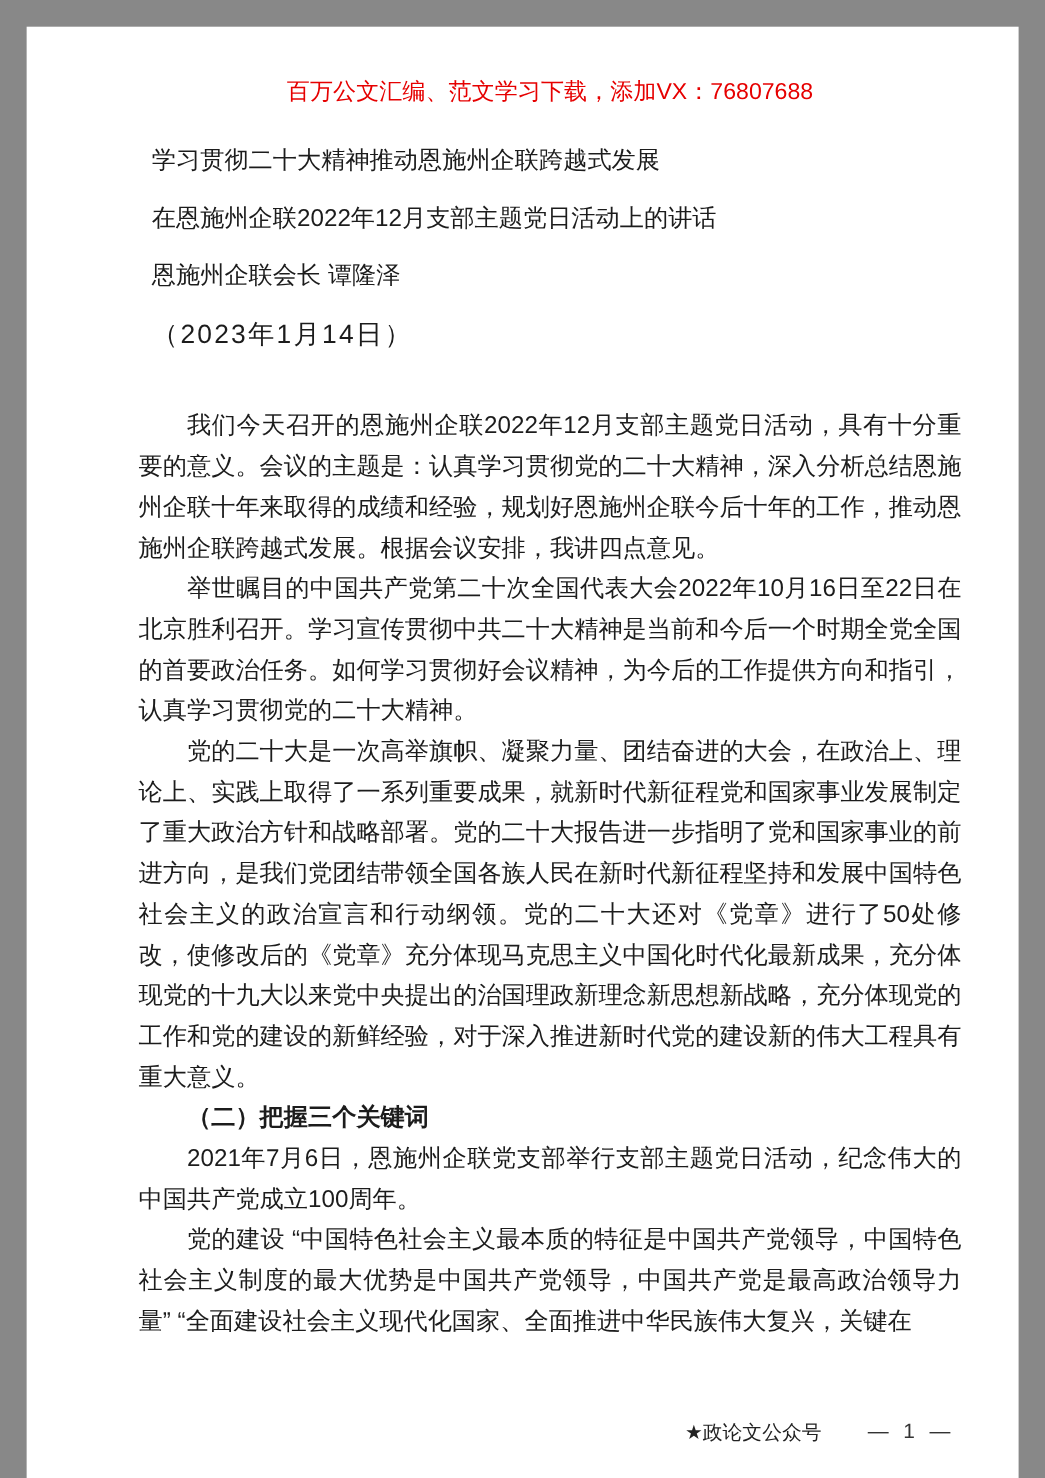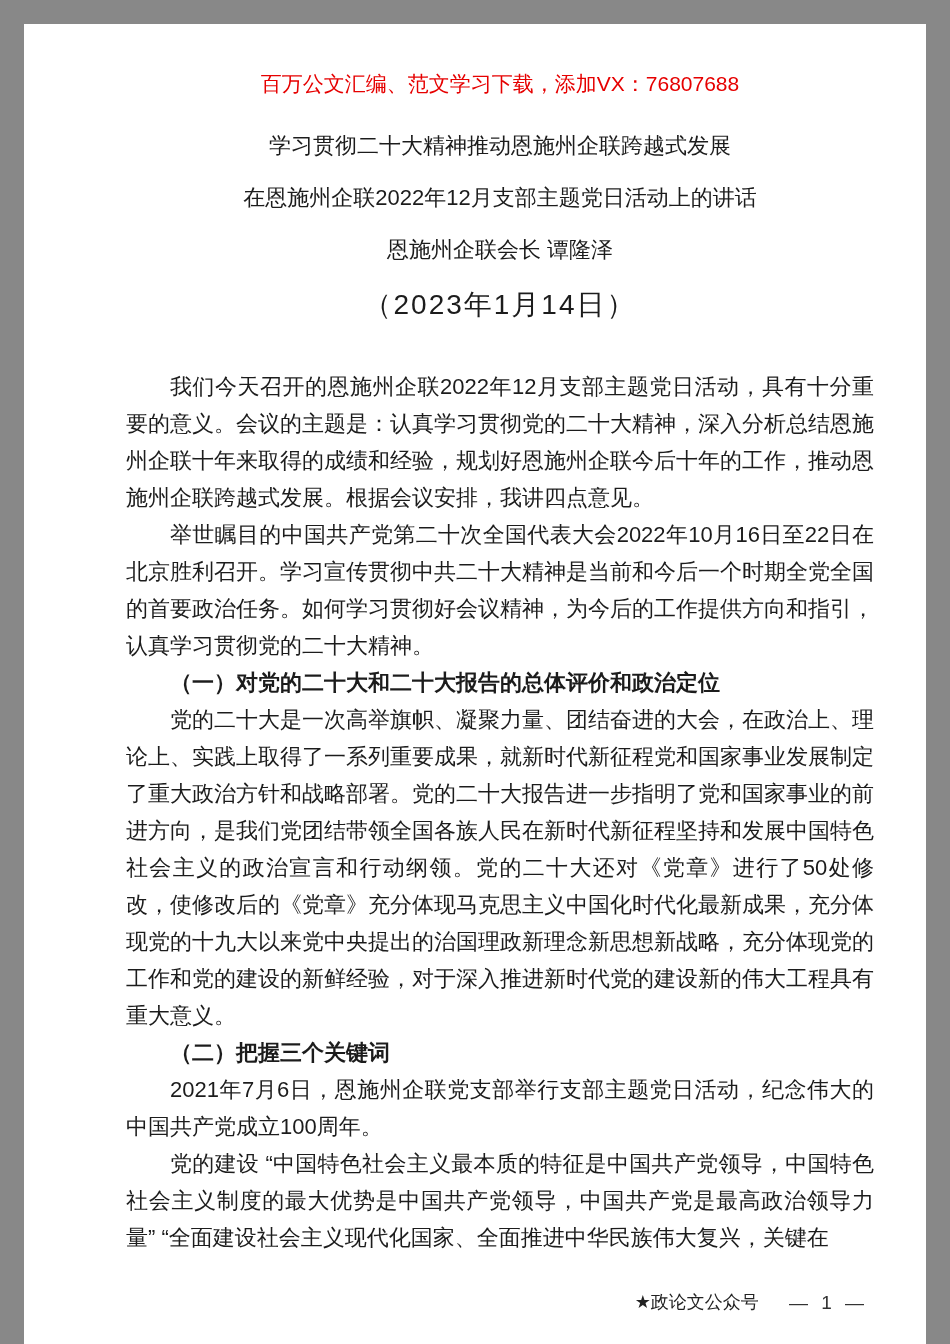--- a/index.html
+++ b/index.html
@@ -17,30 +17,30 @@
   }
   .header-notice {
     text-align: center;
     color: #e60000;
     font-size: 21px;
     line-height: 28px;
     font-family: "Liberation Sans", "DejaVu Sans", sans-serif;
     margin-bottom: 28px;
   }
   .title-block {
-    text-align: center;
+    text-align: left;
     font-family: "Liberation Sans", "DejaVu Sans", sans-serif;
   }
   .title-line {
     font-size: 22px;
     line-height: 40px;
     font-weight: normal;
   }
   .date-line {
-    font-size: 28px;
+    font-size: 24px;
     line-height: 46px;
     letter-spacing: 2px;
   }
   .doc-body {
     margin-top: 40px;
     font-size: 22px;
     line-height: 37px;
     text-align: justify;
     font-family: "Liberation Sans", "DejaVu Sans", sans-serif;
   }
@@ -48,43 +48,42 @@
   .doc-body p.salutation { text-indent: 0; }
   .doc-body p.heading { font-weight: bold; }
   .page-footer {
     position: absolute;
     right: 82px;
     bottom: 30px;
     font-size: 18px;
     color: #222;
     font-family: "Liberation Sans", "DejaVu Sans", sans-serif;
     display: flex;
-    align-items: flex-end;
-    gap: 6px;
+    align-items: center;
+    gap: 18px;
   }
   .page-footer .pagenum { letter-spacing: 4px; font-size: 19px; color: #333; }
 </style>
 </head>
 <body>
 
 <div class="page">
 
   <div class="header-notice">百万公文汇编、范文学习下载，添加VX：76807688</div>
 
   <div class="title-block">
     <div class="title-line">学习贯彻二十大精神推动恩施州企联跨越式发展</div>
     <div class="title-line">在恩施州企联2022年12月支部主题党日活动上的讲话</div>
     <div class="title-line">恩施州企联会长 谭隆泽</div>
     <div class="title-line date-line">（2023年1月14日）</div>
   </div>
 
   <div class="doc-body">
       <p class="para">我们今天召开的恩施州企联2022年12月支部主题党日活动，具有十分重要的意义。会议的主题是：认真学习贯彻党的二十大精神，深入分析总结恩施州企联十年来取得的成绩和经验，规划好恩施州企联今后十年的工作，推动恩施州企联跨越式发展。根据会议安排，我讲四点意见。</p>
       <p class="para">举世瞩目的中国共产党第二十次全国代表大会2022年10月16日至22日在北京胜利召开。学习宣传贯彻中共二十大精神是当前和今后一个时期全党全国的首要政治任务。如何学习贯彻好会议精神，为今后的工作提供方向和指引，认真学习贯彻党的二十大精神。</p>
-      <p class="heading">（一）对党的二十大和二十大报告的总体评价和政治定位</p>
       <p class="para">党的二十大是一次高举旗帜、凝聚力量、团结奋进的大会，在政治上、理论上、实践上取得了一系列重要成果，就新时代新征程党和国家事业发展制定了重大政治方针和战略部署。党的二十大报告进一步指明了党和国家事业的前进方向，是我们党团结带领全国各族人民在新时代新征程坚持和发展中国特色社会主义的政治宣言和行动纲领。党的二十大还对《党章》进行了50处修改，使修改后的《党章》充分体现马克思主义中国化时代化最新成果，充分体现党的十九大以来党中央提出的治国理政新理念新思想新战略，充分体现党的工作和党的建设的新鲜经验，对于深入推进新时代党的建设新的伟大工程具有重大意义。</p>
       <p class="heading">（二）把握三个关键词</p>
       <p class="para">2021年7月6日，恩施州企联党支部举行支部主题党日活动，纪念伟大的中国共产党成立100周年。</p>
       <p class="para">党的建设 “中国特色社会主义最本质的特征是中国共产党领导，中国特色社会主义制度的最大优势是中国共产党领导，中国共产党是最高政治领导力量” “全面建设社会主义现代化国家、全面推进中华民族伟大复兴，关键在</p>
     </div>
 
   <div class="page-footer">
     <span>★政论文公众号</span>
     <span class="pagenum">— 1 —</span>
   </div>

